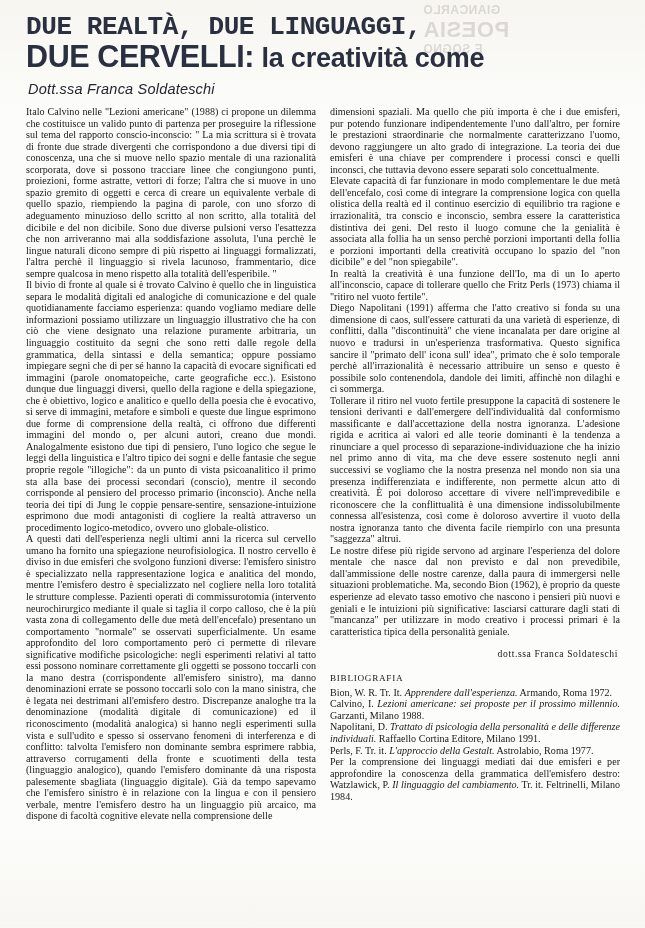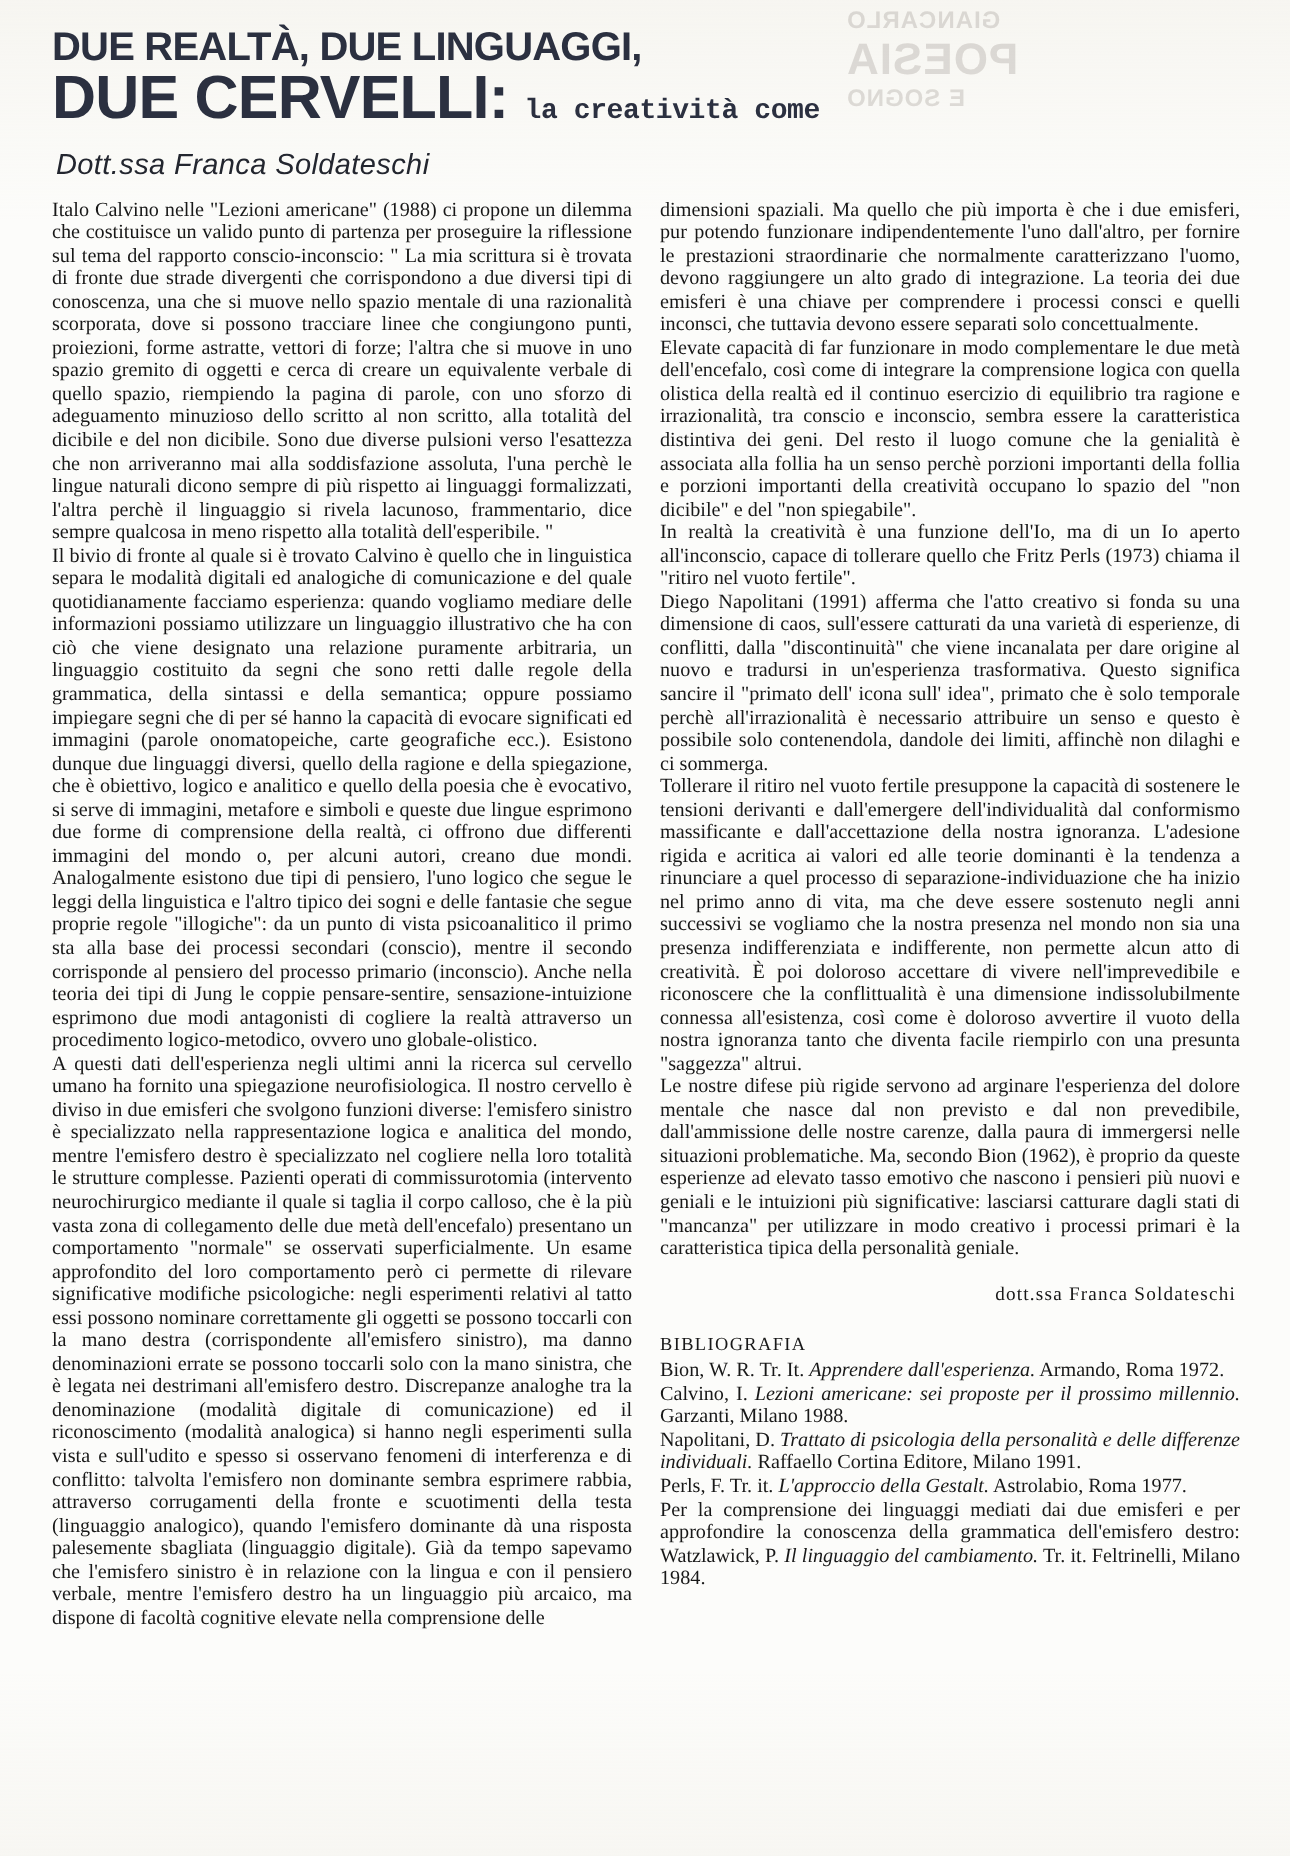--- a/index.html
+++ b/index.html
@@ -50,23 +50,23 @@
     padding: 14px 16px 0 26px;
     z-index: 2;
   }
   .headline {
     font-family: "Liberation Sans", sans-serif;
     font-weight: bold;
     color: #2b3040;
     margin: 0;
     line-height: 1.02;
   }
-  .hl-l1 { font-size: 20px; letter-spacing: -0.4px; }
+  .hl-l1 { font-size: 26px; letter-spacing: -0.4px; font-family: Liberation Mono, monospace; }
   .hl-l2 { font-size: 30.5px; letter-spacing: -0.4px; }
-  .hl-l2 .sub { font-size: 14px; letter-spacing: -0.2px; font-family: Liberation Mono, monospace; }
+  .hl-l2 .sub { font-size: 27px; letter-spacing: -0.2px; }
   .hl-l3 { font-size: 22.5px; letter-spacing: -0.2px; margin-top: 1px; }
 
   .byline {
     font-family: "Liberation Sans", sans-serif;
     font-style: italic;
     font-weight: normal;
     font-size: 14.5px;
     color: #23262f;
     margin: 9px 0 0 2px;
     letter-spacing: 0.2px;

